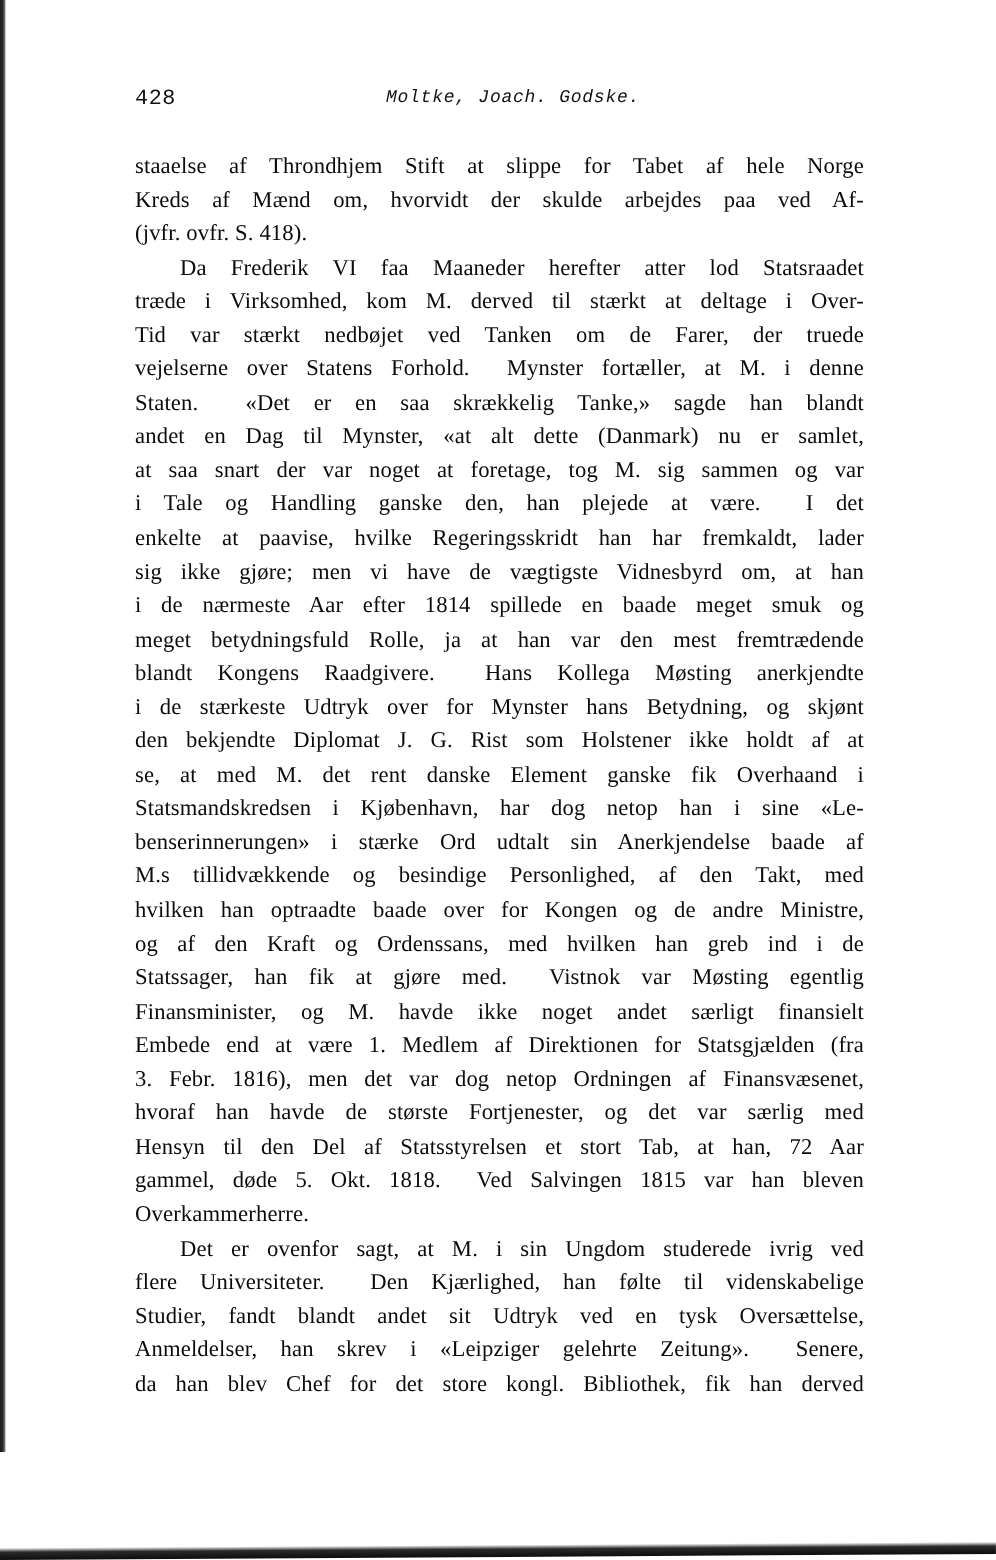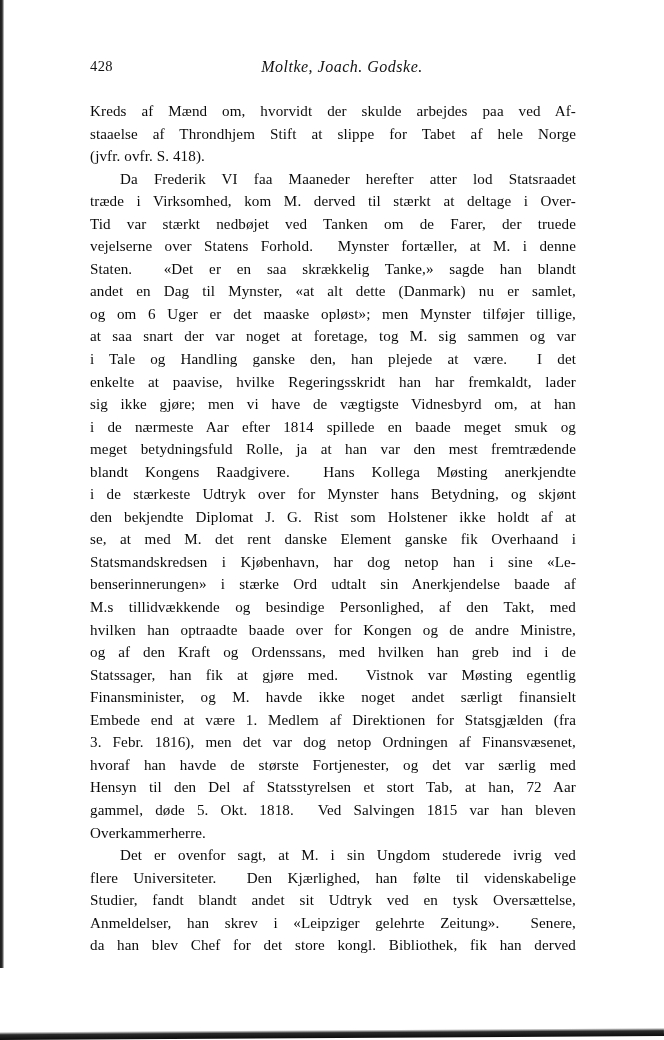--- a/index.html
+++ b/index.html
@@ -50,38 +50,39 @@
     left: 90px;
     top: 58px;
     width: 486px;
   }
 
   
   .running-head {
     position: relative;
     height: 30px;
     margin-bottom: 12px;
+    font-family: Liberation Mono, monospace;
   }
   .folio {
     position: absolute;
     left: 0;
     top: 0;
     font-size: 14.5px;
     letter-spacing: 0.4px;
     font-variant-numeric: oldstyle-nums;
     color: #121212;
   }
   .head-title {
     position: absolute;
     left: 0;
     right: 0;
     top: 0;
     text-align: center;
     font-style: italic;
-    font-size: 16px;
+    font-size: 12px;
     letter-spacing: 0.5px;
     color: #121212;
     padding-left: 18px;
   }
 
   
   .body-text {
     font-size: 15.1px;
     line-height: 22.55px;
     color: #0b0b0b;
@@ -113,32 +114,31 @@
 
   <div class="content">
 
     <div class="running-head">
       <span class="folio">428</span>
       <span class="head-title">Moltke, Joach. Godske.</span>
     </div>
 
     <div class="body-text">
         <div>
+          <span class="ln">staaelse af Throndhjem Stift at slippe for Tabet af hele Norge</span>
           <span class="ln">Kreds af Mænd om, hvorvidt der skulde arbejdes paa ved Af-</span>
-          <span class="ln">staaelse af Throndhjem Stift at slippe for Tabet af hele Norge</span>
           <span class="ln flush">(jvfr. ovfr. S. 418).</span>
         </div>
         <div>
           <span class="ln indent">Da Frederik VI faa Maaneder herefter atter lod Statsraadet</span>
           <span class="ln">træde i Virksomhed, kom M. derved til stærkt at deltage i Over-</span>
           <span class="ln">Tid var stærkt nedbøjet ved Tanken om de Farer, der truede</span>
           <span class="ln">vejelserne over Statens Forhold.  Mynster fortæller, at M. i denne</span>
           <span class="ln">Staten.  «Det er en saa skrækkelig Tanke,» sagde han blandt</span>
           <span class="ln">andet en Dag til Mynster, «at alt dette (Danmark) nu er samlet,</span>
-          <span class="ln">og om 6 Uger er det maaske opløst»; men Mynster tilføjer tillige,</span>
           <span class="ln">at saa snart der var noget at foretage, tog M. sig sammen og var</span>
           <span class="ln">i Tale og Handling ganske den, han plejede at være.  I det</span>
           <span class="ln">enkelte at paavise, hvilke Regeringsskridt han har fremkaldt, lader</span>
           <span class="ln">sig ikke gjøre; men vi have de vægtigste Vidnesbyrd om, at han</span>
           <span class="ln">i de nærmeste Aar efter 1814 spillede en baade meget smuk og</span>
           <span class="ln">meget betydningsfuld Rolle, ja at han var den mest fremtrædende</span>
           <span class="ln">blandt Kongens Raadgivere.  Hans Kollega Møsting anerkjendte</span>
           <span class="ln">i de stærkeste Udtryk over for Mynster hans Betydning, og skjønt</span>
           <span class="ln">den bekjendte Diplomat J. G. Rist som Holstener ikke holdt af at</span>
           <span class="ln">se, at med M. det rent danske Element ganske fik Overhaand i</span>

